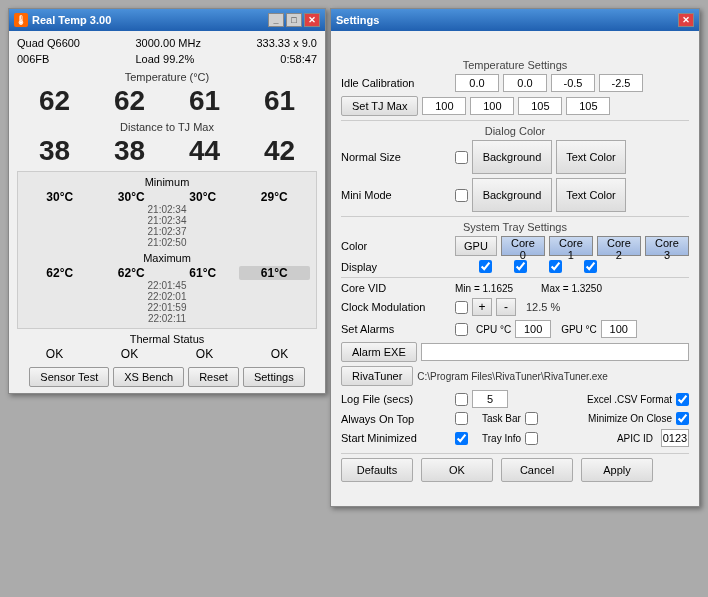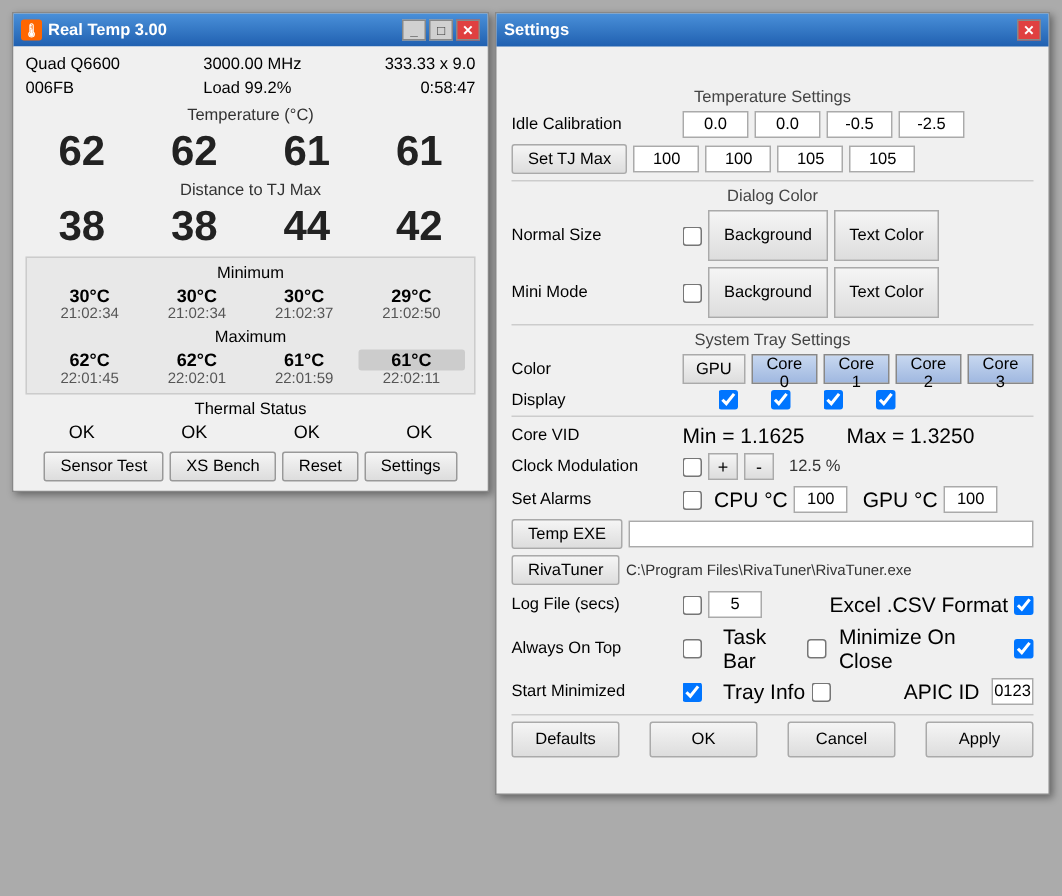--- a/index.html
+++ b/index.html
@@ -113,20 +113,21 @@
       display: flex;
       justify-content: space-around;
       font-size: 12px;
       font-weight: bold;
     }
     .rt-min-max-time {
       display: flex;
       justify-content: space-around;
       font-size: 10px;
       color: #555;
+      flex-direction: column;
     }
     .rt-col {
       text-align: center;
       flex: 1;
     }
 
     .rt-thermal {
       margin-top: 4px;
     }
     .rt-thermal-label {
@@ -289,21 +290,21 @@
       background: linear-gradient(to bottom, #f5f5f5, #ddd);
       font-size: 12px;
       cursor: pointer;
       display: flex;
       align-items: center;
       justify-content: center;
     }
 
     .bottom-row {
       display: flex;
-      justify-content: space-between;
+      justify-content: flex-start;
       gap: 8px;
       margin-top: 6px;
       padding-top: 4px;
       border-top: 1px solid #ccc;
     }
     .bottom-btn {
       width: 72px;
       height: 24px;
       border: 1px solid #aaa;
       background: linear-gradient(to bottom, #f5f5f5, #ddd);
@@ -311,21 +312,21 @@
       cursor: pointer;
       border-radius: 2px;
     }
 
     .percent-label {
       font-size: 11px;
       color: #333;
     }
 
     .inline-label {
-      font-size: 14px;
+      font-size: 10px;
     }
 
     .rivaTuner-path {
       font-size: 10px;
       color: #333;
       flex: 1;
       overflow: hidden;
       white-space: nowrap;
     }
   </style>
@@ -511,21 +512,21 @@
     <div class="settings-row">
       <span class="row-label">Set Alarms</span>
       <input type="checkbox" class="checkbox-input" style="">
       <span class="inline-label" style="margin-left:4px;">CPU °C</span>
       <input class="num-input-sm" type="text" value="100" style="">
       <span class="inline-label" style="margin-left:6px;">GPU °C</span>
       <input class="num-input-sm" type="text" value="100" style="">
     </div>
 
     <div class="settings-row">
-      <button class="action-btn">Temp EXE</button>
+      <button class="action-btn">Alarm EXE</button>
       <input class="text-input-wide" type="text" value="" style="">
     </div>
 
     <div class="settings-row">
       <button class="action-btn">RivaTuner</button>
       <span class="rivaTuner-path">C:\Program Files\RivaTuner\RivaTuner.exe</span>
     </div>
 
     <div class="settings-row">
       <span class="row-label">Log File (secs)</span>

